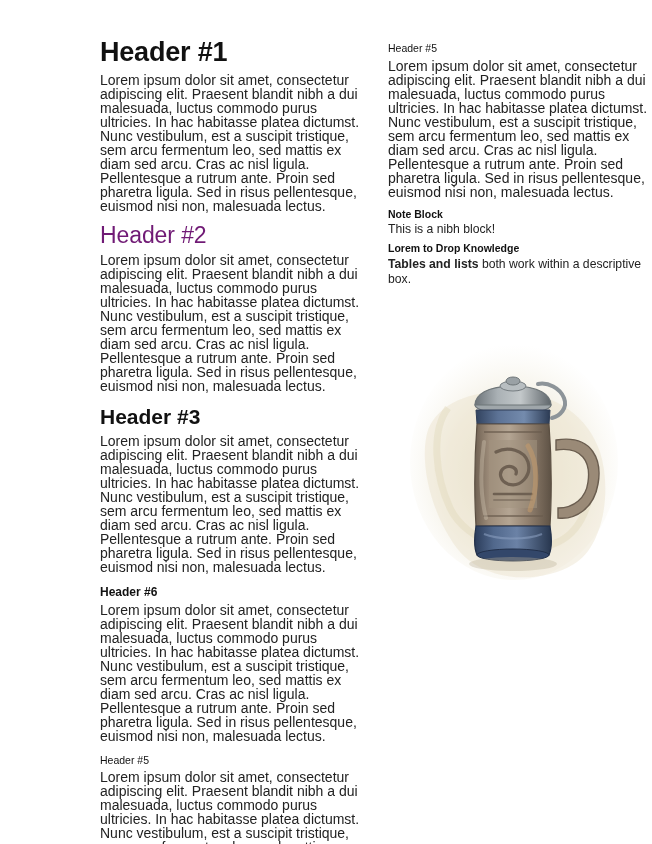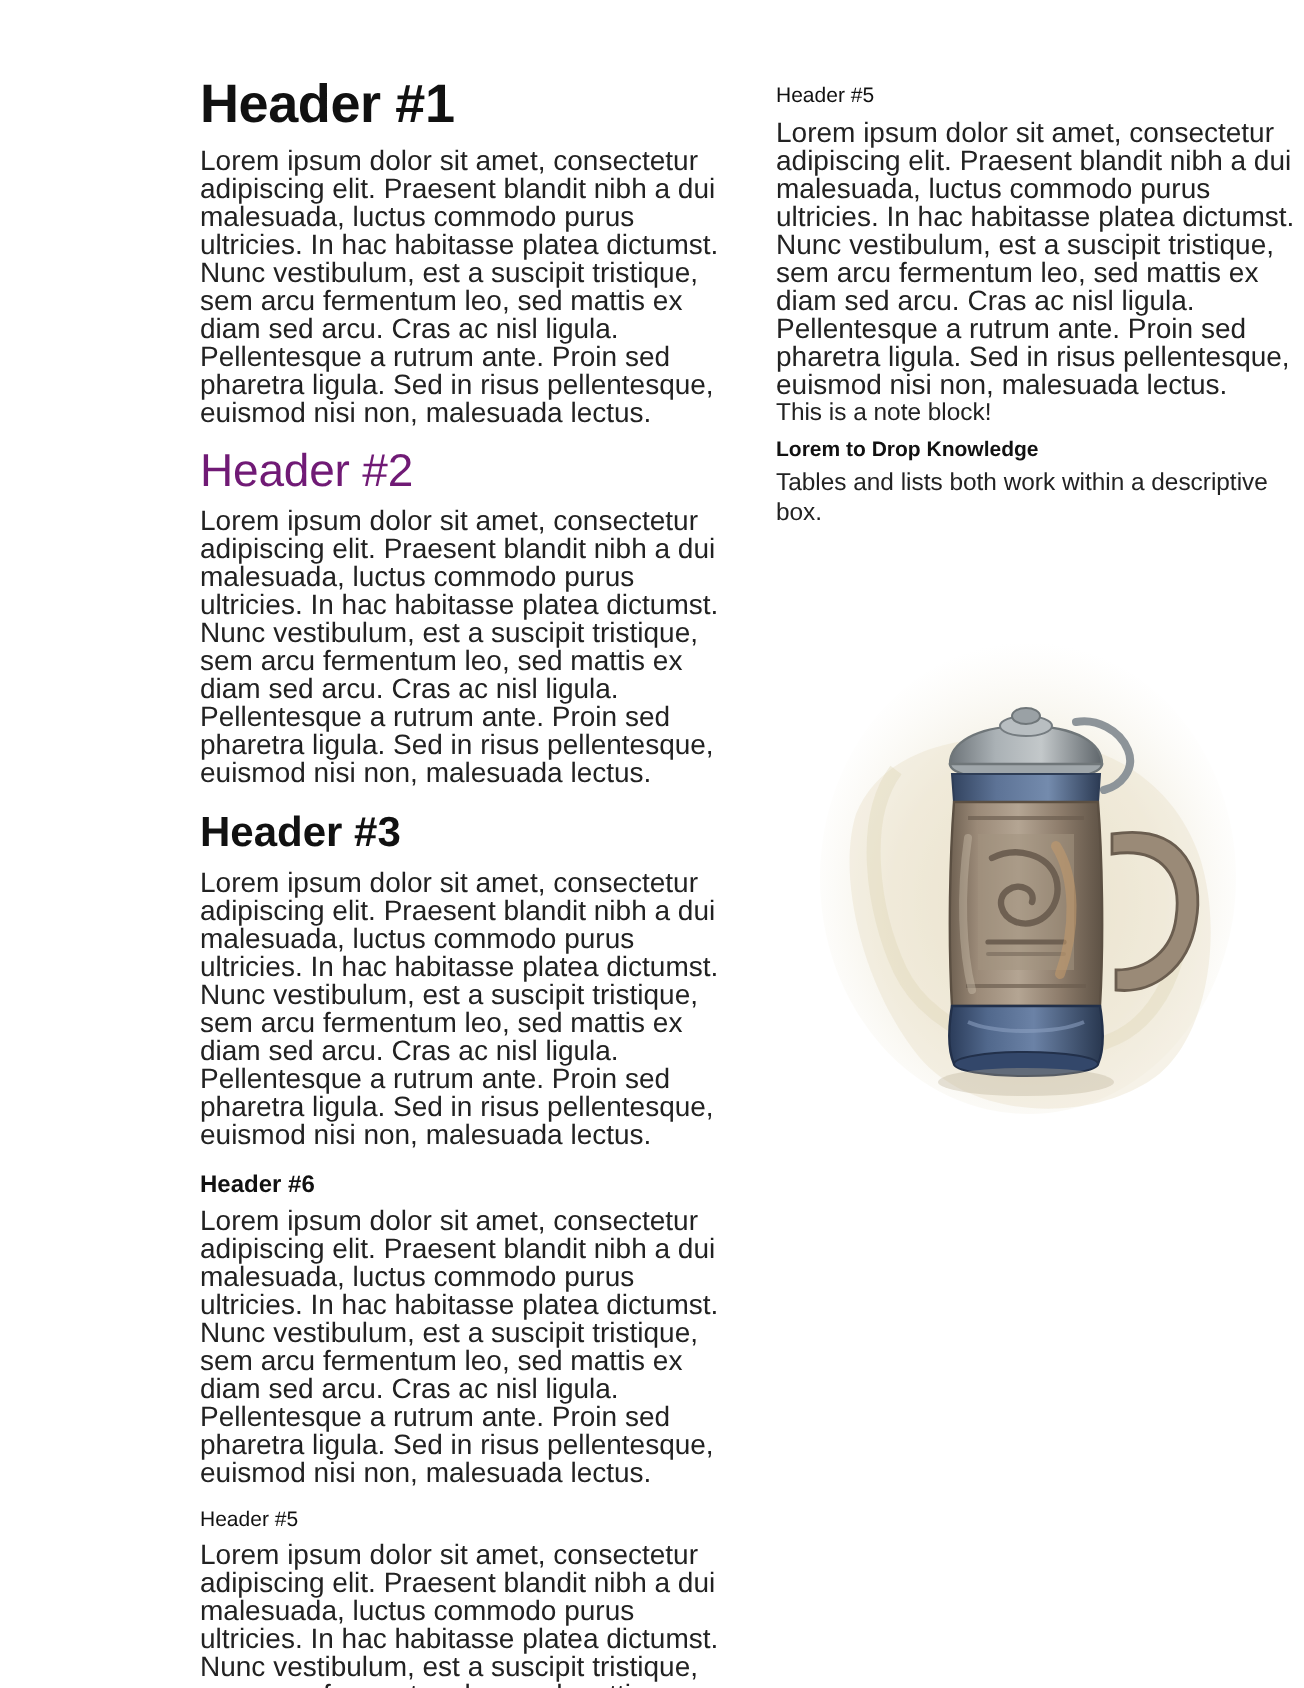--- a/index.html
+++ b/index.html
@@ -104,21 +104,21 @@
     margin: 6px 0 3px 0;
     color: #111;
   }
   .desc-text {
     font-size: 12.2px;
     line-height: 14.6px;
     margin: 0 0 7px 0;
     color: #222;
   }
   .desc-text b {
-    font-weight: normal;
+    font-weight: bold;
   }
 
   
   .figure {
     position: relative;
     width: 262px;
     height: 290px;
     margin-top: 26px;
   }
   .figure svg {
@@ -148,21 +148,22 @@
       <h5 class="h5">Header #5</h5>
       <p class="body">Lorem ipsum dolor sit amet, consectetur adipiscing elit. Praesent blandit nibh a dui malesuada, luctus commodo purus ultricies. In hac habitasse platea dictumst. Nunc vestibulum, est a suscipit tristique, sem arcu fermentum leo, sed mattis ex diam sed arcu. Cras ac nisl ligula. Pellentesque a rutrum ante. Proin sed pharetra ligula. Sed in risus pellentesque, euismod nisi non, malesuada lectus.</p>
 
     </div>
 
     <div class="col col-right">
 
       <h5 class="h5">Header #5</h5>
       <p class="body">Lorem ipsum dolor sit amet, consectetur adipiscing elit. Praesent blandit nibh a dui malesuada, luctus commodo purus ultricies. In hac habitasse platea dictumst. Nunc vestibulum, est a suscipit tristique, sem arcu fermentum leo, sed mattis ex diam sed arcu. Cras ac nisl ligula. Pellentesque a rutrum ante. Proin sed pharetra ligula. Sed in risus pellentesque, euismod nisi non, malesuada lectus.</p>
 
-      <p class="note-text">This is a note block!</p>
+      <div class="note-title">Note Block</div>
+      <p class="note-text">This is a nibh block!</p>
 
       <div class="drop-title">Lorem to Drop Knowledge</div>
 
       <p class="desc-text"><b>Tables and lists</b><span> both work within a descriptive box.</span></p>
 
       <div class="figure">
         <svg width="262" height="290" viewBox="0 0 262 290" xmlns="http://www.w3.org/2000/svg">
           <defs>
             <radialGradient id="stain" cx="50%" cy="55%" r="55%">
               <stop offset="0%" stop-color="#e4dcc0" stop-opacity="0.85"></stop>

